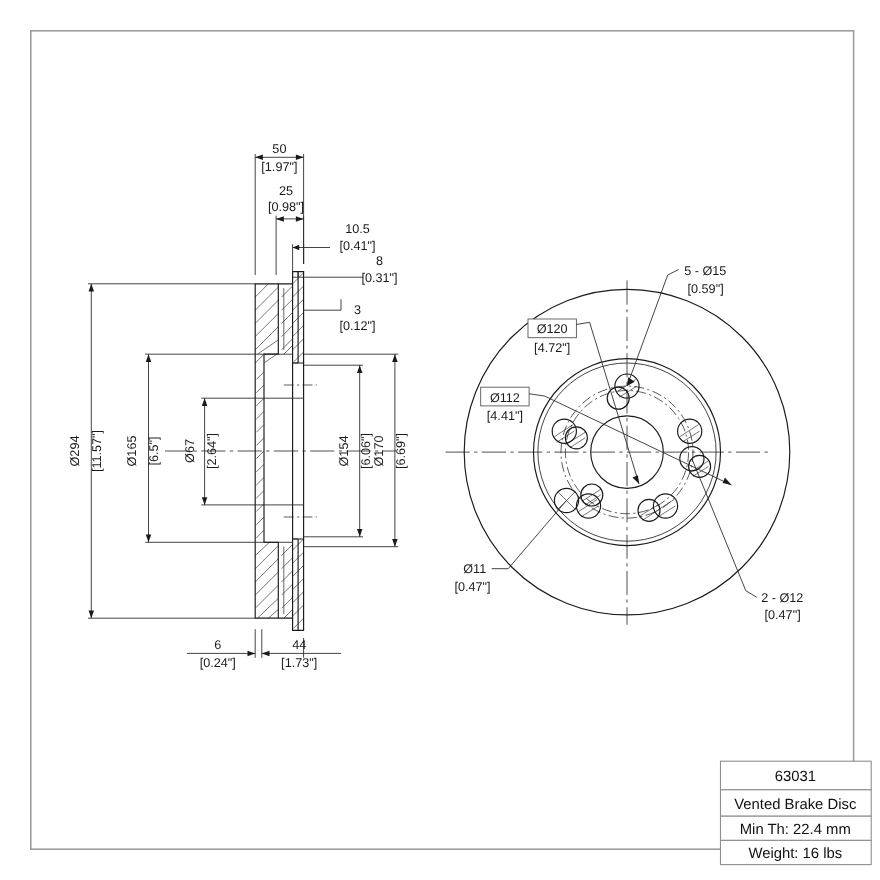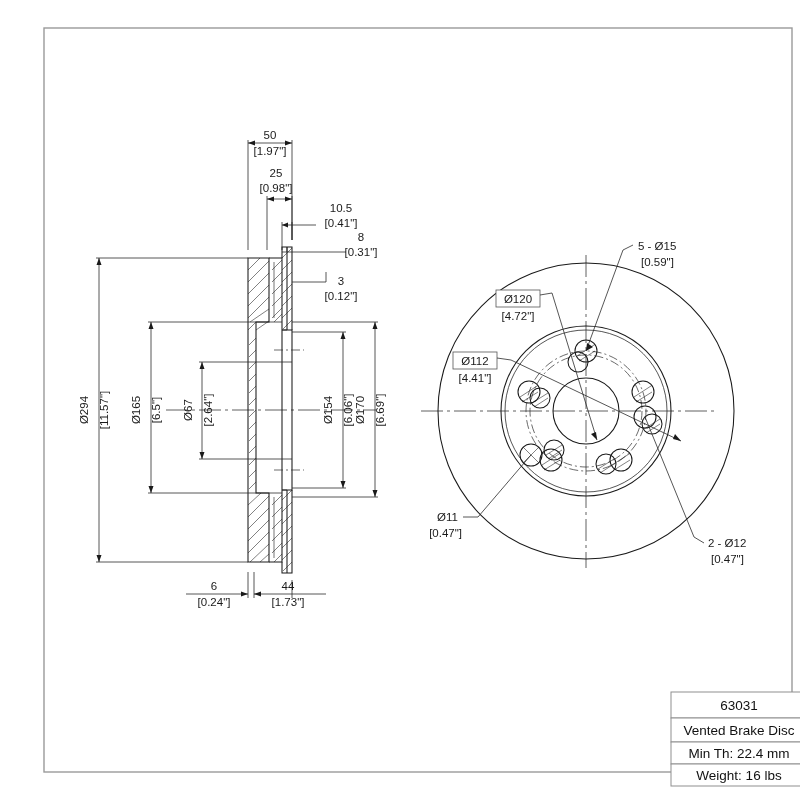--- a/index.html
+++ b/index.html
@@ -6,21 +6,21 @@
   html,body{margin:0;padding:0;}
   body{
     width:800px;height:800px;
     background:#ffffff;
     font-family:"Liberation Sans", sans-serif;
     overflow:hidden;
     position:relative;
   }
   #drawing-root{
     position:absolute;
-    left:16px;top:0;
+    left:0;top:0;
     width:744px;height:800px;
   }
   svg{display:block;}
   .dimtext{
     font-family:"Liberation Sans", sans-serif;
     font-size:11.5px;
     fill:#1a1a1a;
   }
   .titletext{
     font-family:"Liberation Sans", sans-serif;

